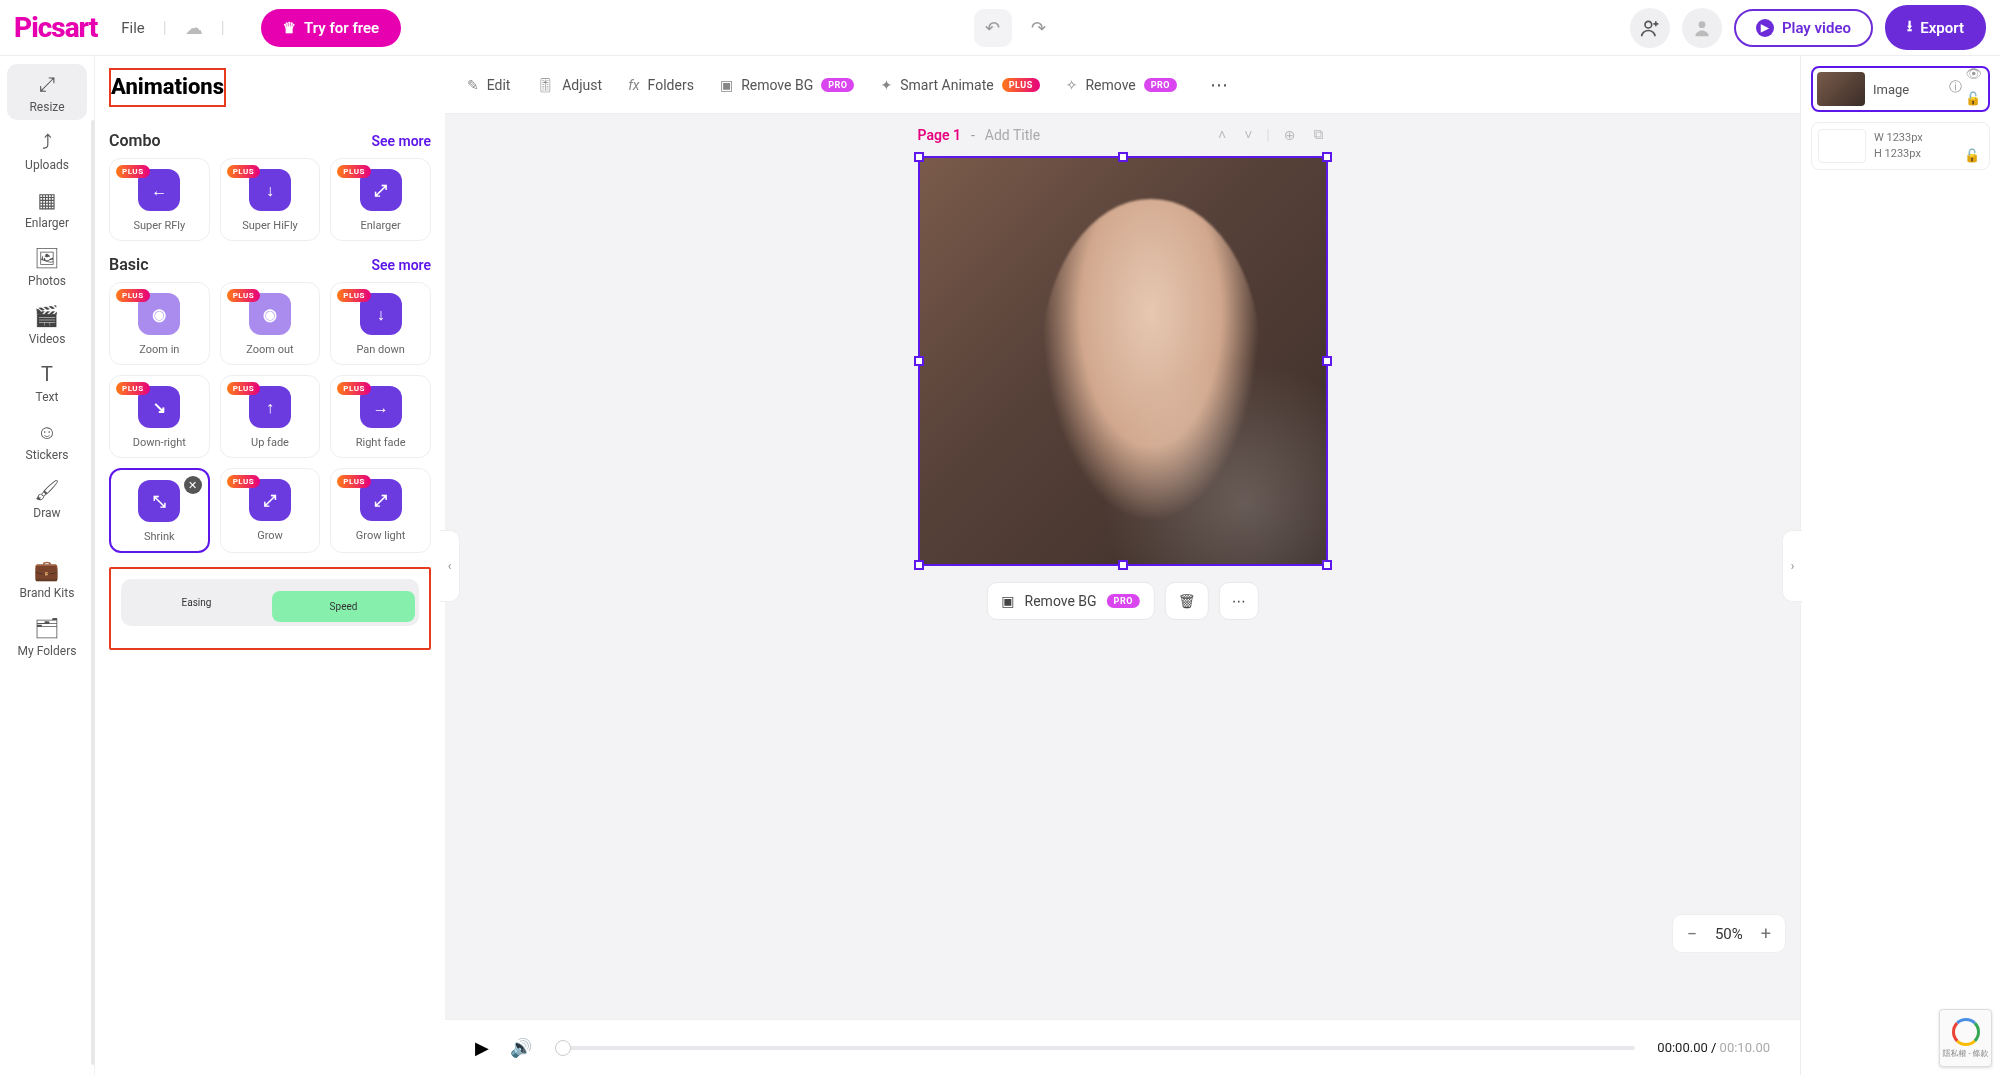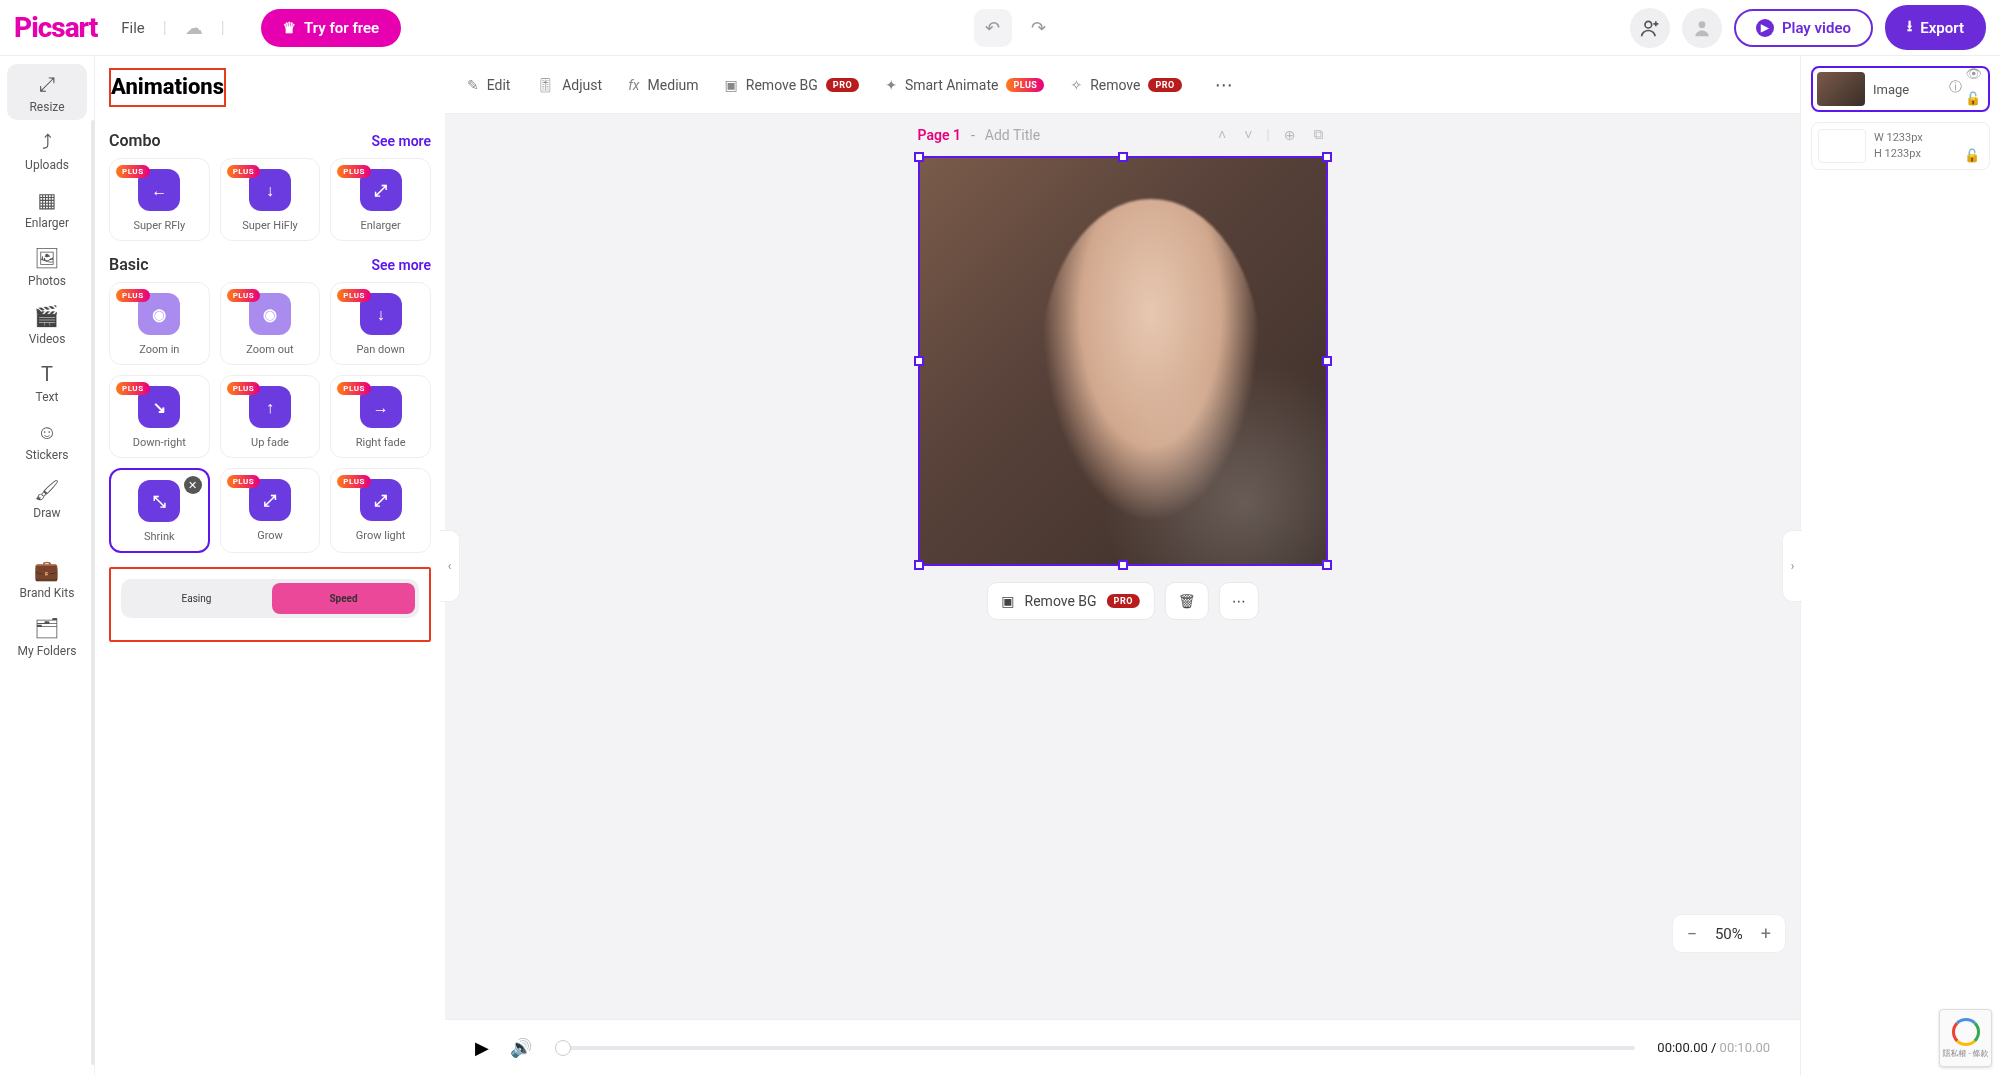--- a/index.html
+++ b/index.html
@@ -45,36 +45,36 @@
 .card .remove-x { position: absolute; top: 6px; right: 6px; width: 18px; height: 18px; border-radius: 50%; background: #555; color: #fff; font-size: 11px; display: flex; align-items: center; justify-content: center; }
 .thumb { width: 42px; height: 42px; border-radius: 12px; display: flex; align-items: center; justify-content: center; color: #fff; font-weight: 700; font-size: 16px; }
 .thumb.purple { background: #6c3be0; }
 .thumb.lav { background: #a98cee; }
 .card .cl { font-size: 11px; color: #666; text-align: center; }
 
 
 .options-box { margin-top: 14px; border: 2px solid #e63b1f; padding: 10px; border-radius: 2px; }
 .seg { background: #efeff1; border-radius: 10px; padding: 4px; display: flex; gap: 4px; margin-bottom: 12px; }
 .seg button { flex: 1; border: none; background: transparent; padding: 10px 0; font-size: 10px; color: #333; border-radius: 8px; cursor: pointer; }
-.seg button.on { background: #ec4899; font-weight: 700; }
+.seg button.on { background: #86efac; font-weight: 400; margin-top: 8px; }
 .speeds { display: flex; gap: 10px; }
 .speeds button { flex: 1; border: 1px solid #e6e6ea; background: #fff; padding: 12px 0; font-size: 15px; border-radius: 8px; cursor: pointer; }
 .speeds button.on { background: #e4e4e8; border-color: #e4e4e8; font-weight: 600; }
 
 
 .collapse-nub { position: absolute; left: 440px; top: 50%; transform: translateY(-50%); width: 20px; height: 72px; border: 1px solid #eee; border-left: none; border-radius: 0 10px 10px 0; background: #fff; display: flex; align-items: center; justify-content: center; color: #888; cursor: pointer; z-index: 5; font-size: 12px;}
 .collapse-nub.right { left: auto; right: 198px; border-radius: 10px 0 0 10px; border: 1px solid #eee; border-right: none; }
 
 
 .canvas-wrap { flex: 1; position: relative; background: #f3f3f5; display: flex; flex-direction: column; }
 .ctx-bar { height: 58px; background: #fff; display: flex; align-items: center; gap: 26px; padding: 0 22px; border-bottom: 1px solid #eee; }
 .ctx-item { display: flex; align-items: center; gap: 8px; color: #555; font-size: 14px; cursor: pointer; }
 .ctx-item .ci { color: #888; }
 .pill { font-size: 9px; font-weight: 700; padding: 2px 7px; border-radius: 9px; color: #fff; letter-spacing: .5px; }
-.pill.pro { background: #b91c1c; }
+.pill.pro { background: #d946ef; }
 .pill.plus { background: linear-gradient(90deg,#ff7a18,#e6007e); }
 .ctx-more { width: 32px; height: 32px; border-radius: 50%; display: flex; align-items: center; justify-content: center; font-size: 18px; color: #555; cursor: pointer; }
 
 .stage { flex: 1; position: relative; overflow: hidden; }
 .page-head { position: absolute; left: 50%; transform: translateX(-50%); top: 10px; width: 410px; display: flex; align-items: center; gap: 10px; font-size: 14px; }
 .page-head .ph-page { color: #e6007e; font-weight: 600; }
 .page-head .ph-dash { color: #999; }
 .page-head .ph-title { color: #aaa; }
 .page-head .spacer { flex: 1; }
 .ph-ic { color: #bbb; cursor: pointer; padding: 2px 4px; }
@@ -311,21 +311,21 @@
       <div class="ctx-item">
           <span class="ci">✎</span>
           <span>Edit</span>
         </div>
       <div class="ctx-item">
           <span class="ci">🎚</span>
           <span>Adjust</span>
         </div>
       <div class="ctx-item">
           <span class="ci"><i>fx</i></span>
-          <span>Medium</span>
+          <span>Folders</span>
         </div>
       <div class="ctx-item">
           <span class="ci">▣</span>
           <span>Remove BG</span>
           <span class="pill pro">PRO</span>
         </div>
       <div class="ctx-item">
           <span class="ci">✦</span>
           <span>Smart Animate</span>
           <span class="pill plus">PLUS</span>

